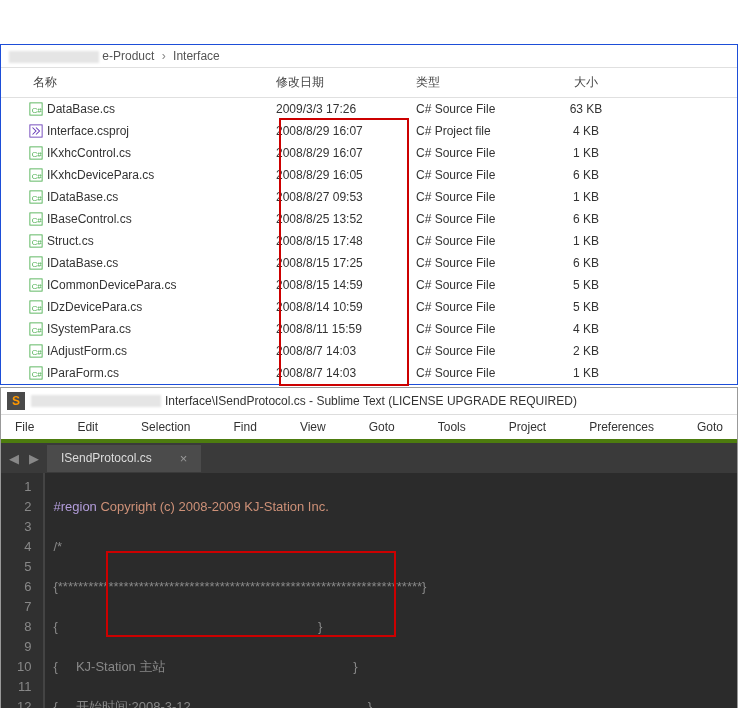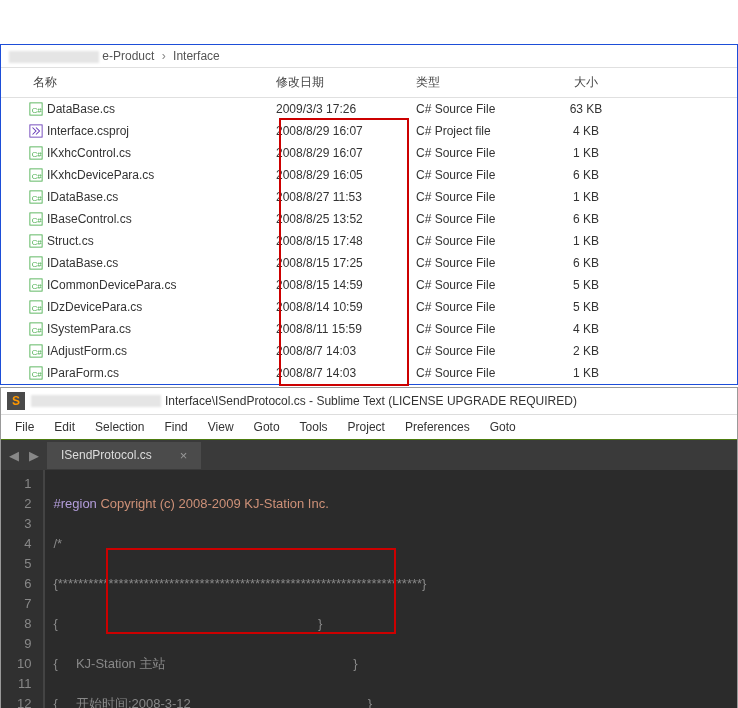--- a/index.html
+++ b/index.html
@@ -24,21 +24,21 @@
 .file-icon svg { width: 14px; height: 14px; }
 
 .red-box-files { position: absolute; border: 2px solid #cc0000; pointer-events: none; }
 
 .sublime { margin-top: 2px; background: #f0f0f0; border: 1px solid #999; }
 .sublime-titlebar { display: flex; align-items: center; padding: 4px 6px; background: #fff; font-size: 12px; color: #333; border-bottom: 1px solid #ddd; }
 .sublime-icon { width: 18px; height: 18px; background: #4a4a4a; display: inline-flex; align-items: center; justify-content: center; margin-right: 6px; }
 .sublime-icon span { color: #ff9800; font-weight: bold; font-size: 12px; }
 .title-blur { display: inline-block; width: 130px; height: 12px; background: #e5e5e5; filter: blur(1px); margin-right: 4px; }
 
-.menubar { display: flex; padding: 2px 4px; background: #fff; border-bottom: 1px solid #4d7c0f; font-size: 12px; }
+.menubar { display: flex; padding: 2px 4px; background: #fff; border-bottom: 4px solid #4d7c0f; font-size: 12px; justify-content: space-between; }
 .menubar > div { padding: 3px 10px; cursor: default; }
 
 .tabbar { background: #3a3a3a; display: flex; align-items: center; padding: 0; height: 30px; }
 .nav-arrows { display: flex; padding: 0 4px; gap: 2px; }
 .nav-arrows span { color: #888; font-size: 13px; padding: 2px 4px; cursor: default; }
 .tab { background: #4b4b4b; color: #ddd; padding: 6px 14px; font-size: 12px; display: flex; gap: 28px; }
 .tab .close { color: #999; font-size: 13px; }
 
 .editor { background: #2b2b2b; display: flex; font-family: Consolas, monospace; font-size: 13px; position: relative; padding-bottom: 8px; }
 .gutter { background: #303030; color: #888; text-align: right; padding: 4px 12px 4px 16px; line-height: 20px; border-right: 2px solid #444; }
@@ -131,21 +131,21 @@
       <div class="file-row">
         <div class="col-name">
           <span class="file-icon">
             <svg viewBox="0 0 16 16">
               <rect x="1" y="1" width="14" height="14" fill="#fff" stroke="#4caf50" stroke-width="1"></rect>
               <text x="3" y="12" font-size="9" fill="#4caf50" font-family="Arial">C#</text>
             </svg>
           </span>
           <span>IDataBase.cs</span>
         </div>
-        <div class="col-date">2008/8/27 11:53</div>
+        <div class="col-date">2008/8/27 09:53</div>
         <div class="col-type">C# Source File</div>
         <div class="col-size">1 KB</div>
       </div>
       <div class="file-row">
         <div class="col-name">
           <span class="file-icon">
             <svg viewBox="0 0 16 16">
               <rect x="1" y="1" width="14" height="14" fill="#fff" stroke="#4caf50" stroke-width="1"></rect>
               <text x="3" y="12" font-size="9" fill="#4caf50" font-family="Arial">C#</text>
             </svg>

